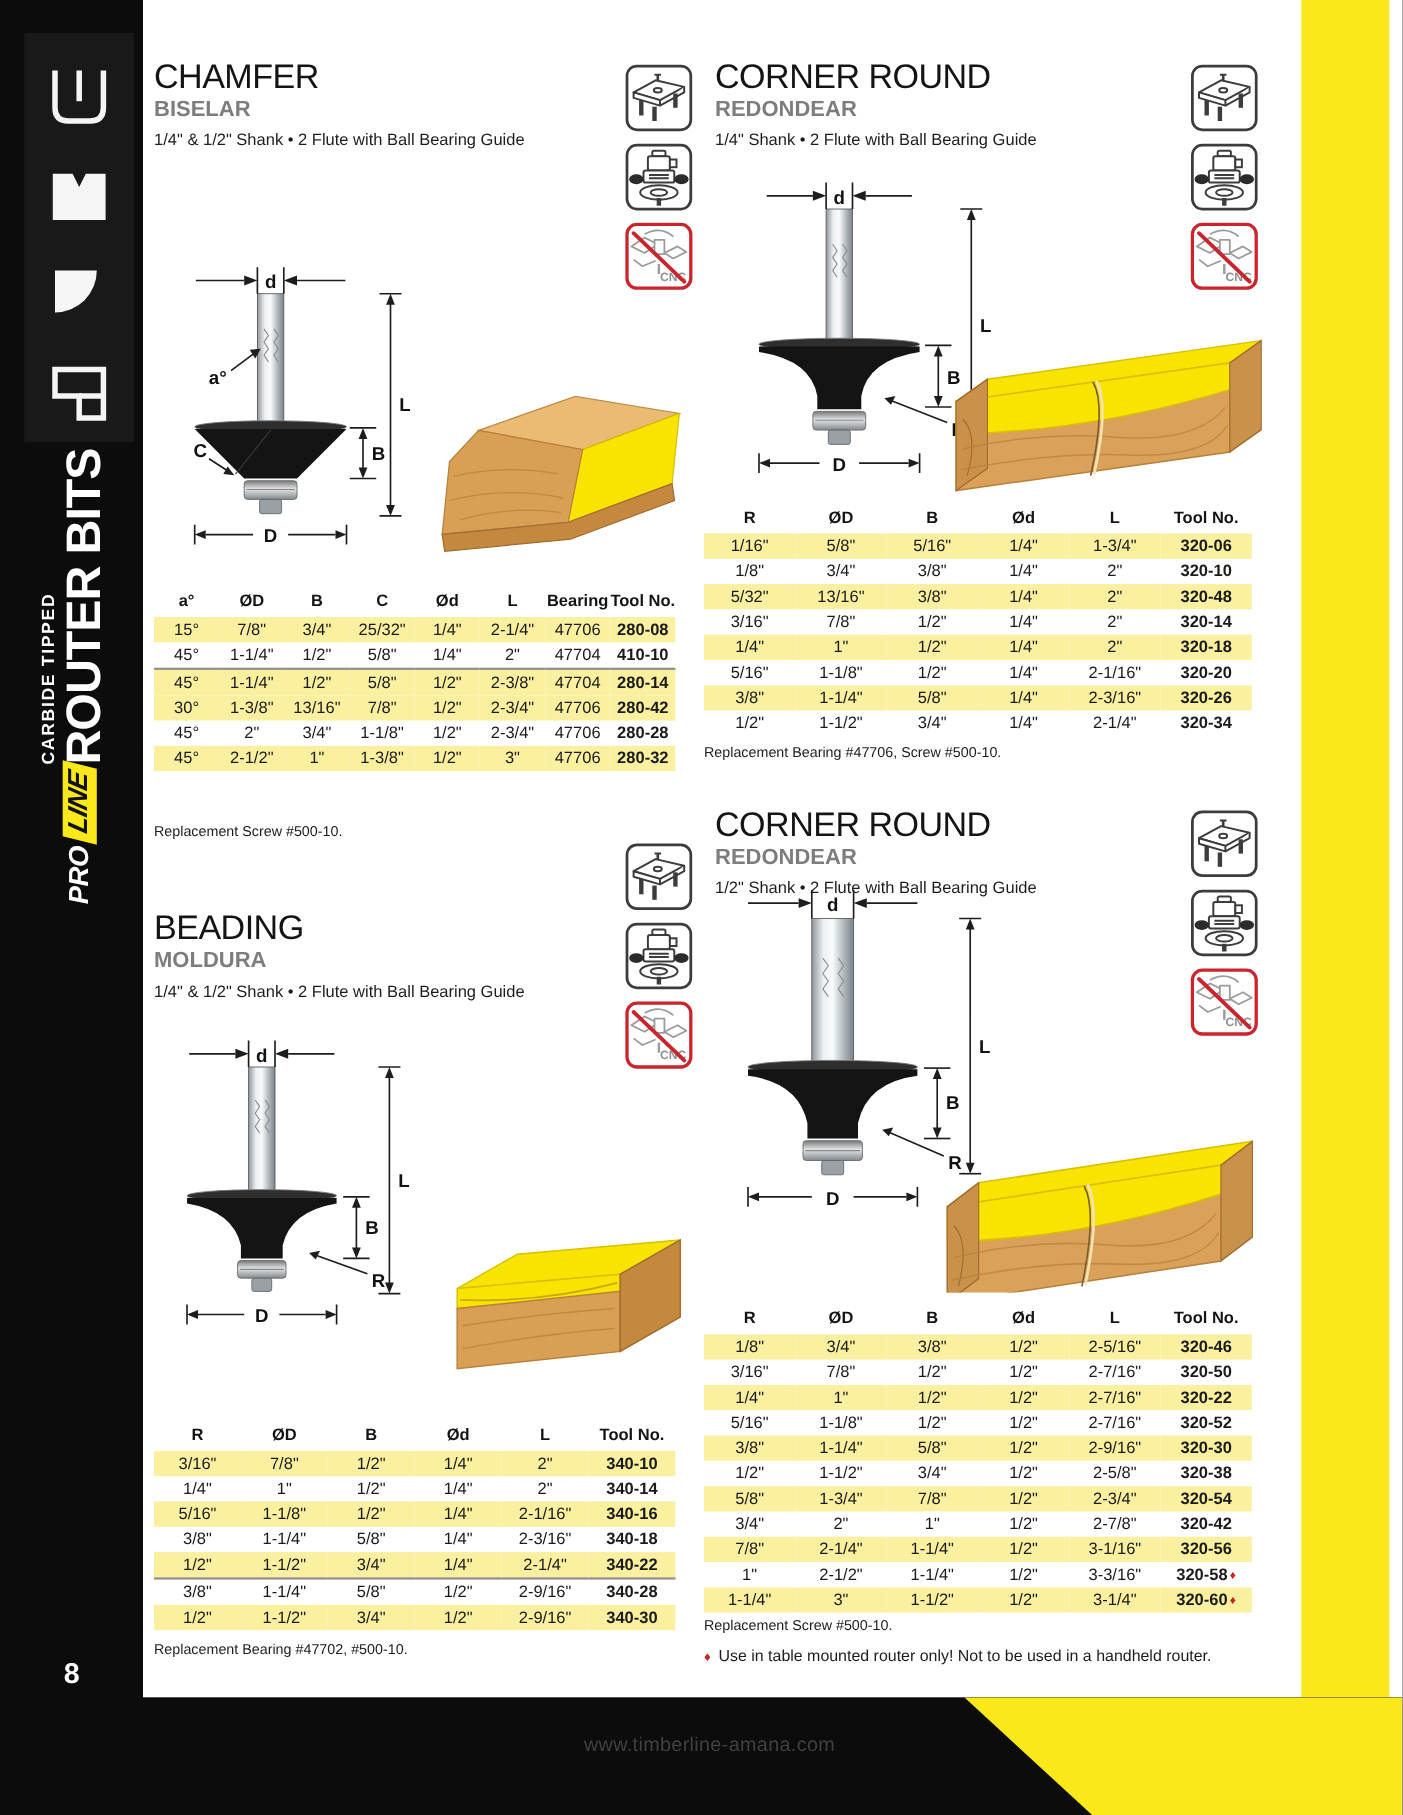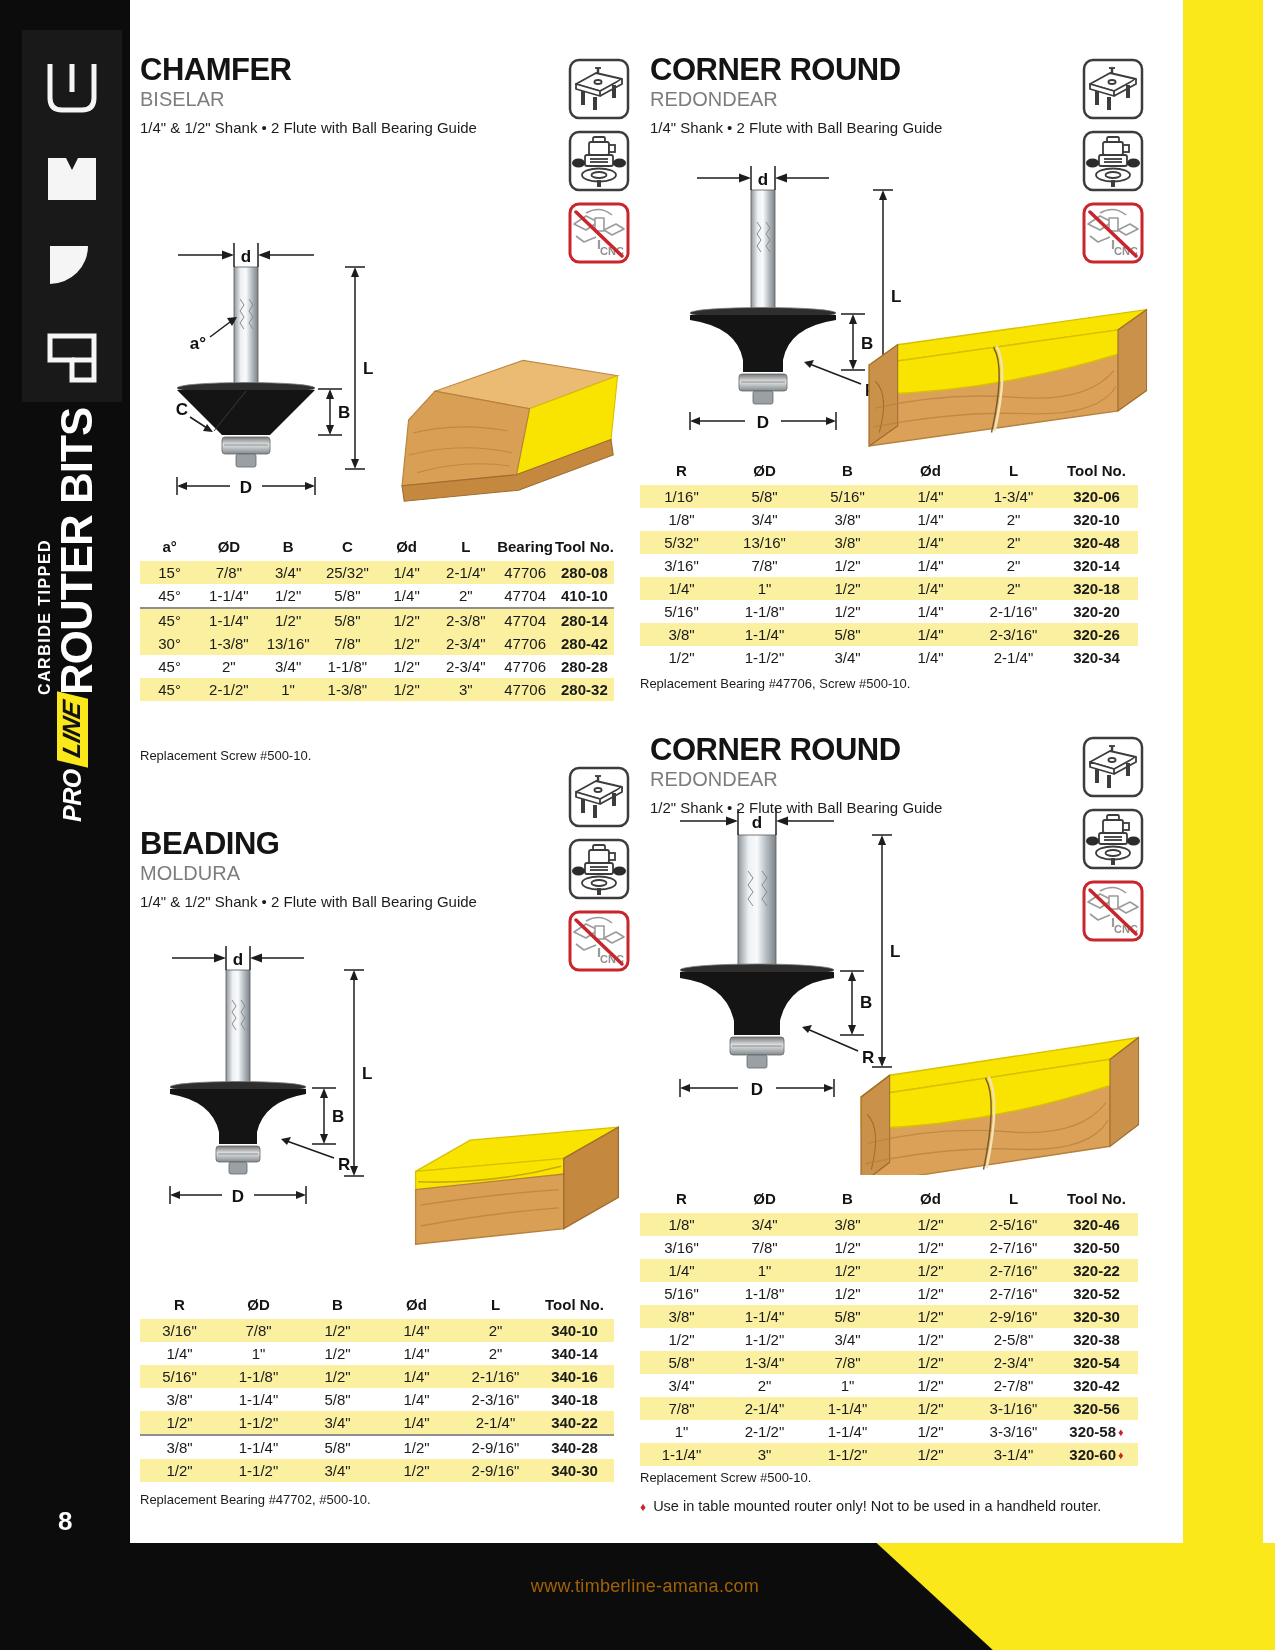--- a/index.html
+++ b/index.html
@@ -6,44 +6,44 @@
   #page{position:relative;width:1275px;height:1650px;background:#ffffff;
         font-family:"Liberation Sans",sans-serif;overflow:hidden;}
   .abs{position:absolute;}
 
   
   .sidebar{left:0;top:0;width:130px;height:1650px;background:#0c0c0c;}
   .yellow-band{left:1183px;top:0;width:80px;height:1543px;background:#FAE81A;}
   .footer-black{left:0;top:1543px;width:1275px;height:107px;background:#0c0c0c;}
   .footer-tri{left:860px;top:1543px;width:415px;height:107px;background:#FAE81A;
               clip-path:polygon(4% 0,100% 0,100% 100%,32% 100%);}
-  .site-url{left:145px;top:1576px;width:1000px;text-align:center;color:#a16207;
+  .site-url{left:145px;top:1576px;width:1000px;text-align:center;color:#404040;
             font-size:18px;letter-spacing:.3px;}
   .page-num{left:58px;top:1506px;color:#fff;font-size:26px;font-weight:700;}
 
   
   .edge-block{left:22px;top:30px;width:100px;height:372px;background:#191919;}
   .vrot{left:-78px;top:509px;width:300px;height:72px;transform:rotate(-90deg);
         transform-origin:center;color:#fff;}
   .carbide{font-size:16px;font-weight:700;letter-spacing:1.5px;}
   .rbits{font-size:44px;font-weight:800;letter-spacing:-1px;line-height:1.05;white-space:nowrap;}
   .prologo{left:7px;top:742px;width:130px;height:40px;transform:rotate(-90deg);
            transform-origin:center;display:flex;align-items:center;gap:5px;}
   .bars{width:13px;height:16px;transform:skewX(-14deg);
         background:repeating-linear-gradient(#fff 0 3px,transparent 3px 6.5px);}
   .pro{color:#fff;font-size:25px;font-weight:800;font-style:italic;letter-spacing:-.5px;}
   .linebox{background:#FAE81A;transform:skewX(-14deg);padding:0 7px 2px;}
   .linebox span{display:inline-block;color:#111;font-size:25px;font-weight:800;
                 font-style:italic;letter-spacing:-.5px;}
 
   
   .sec-head{width:430px;}
-  .sec-title{font-size:31px;font-weight:700;letter-spacing:-.5px;color:#141414;
+  .sec-title{font-size:31px;font-weight:400;letter-spacing:-.5px;color:#141414;
              margin:0;line-height:1;}
-  .sec-sub{font-size:20px;font-weight:400;color:#7d7d7d;margin:4px 0 0;line-height:1;}
+  .sec-sub{font-size:20px;font-weight:700;color:#7d7d7d;margin:4px 0 0;line-height:1;}
   .sec-desc{font-size:15px;color:#1c1c1c;margin:11px 0 0;line-height:1;}
 
   
   .icon-stack{display:flex;flex-direction:column;gap:10px;}
   .icon{width:62px;height:62px;display:block;}
 
   
   table.spec{border-collapse:collapse;table-layout:fixed;}
   table.spec th{font-size:15px;font-weight:700;color:#141414;text-align:center;
                 padding:2px 0 6px;}

